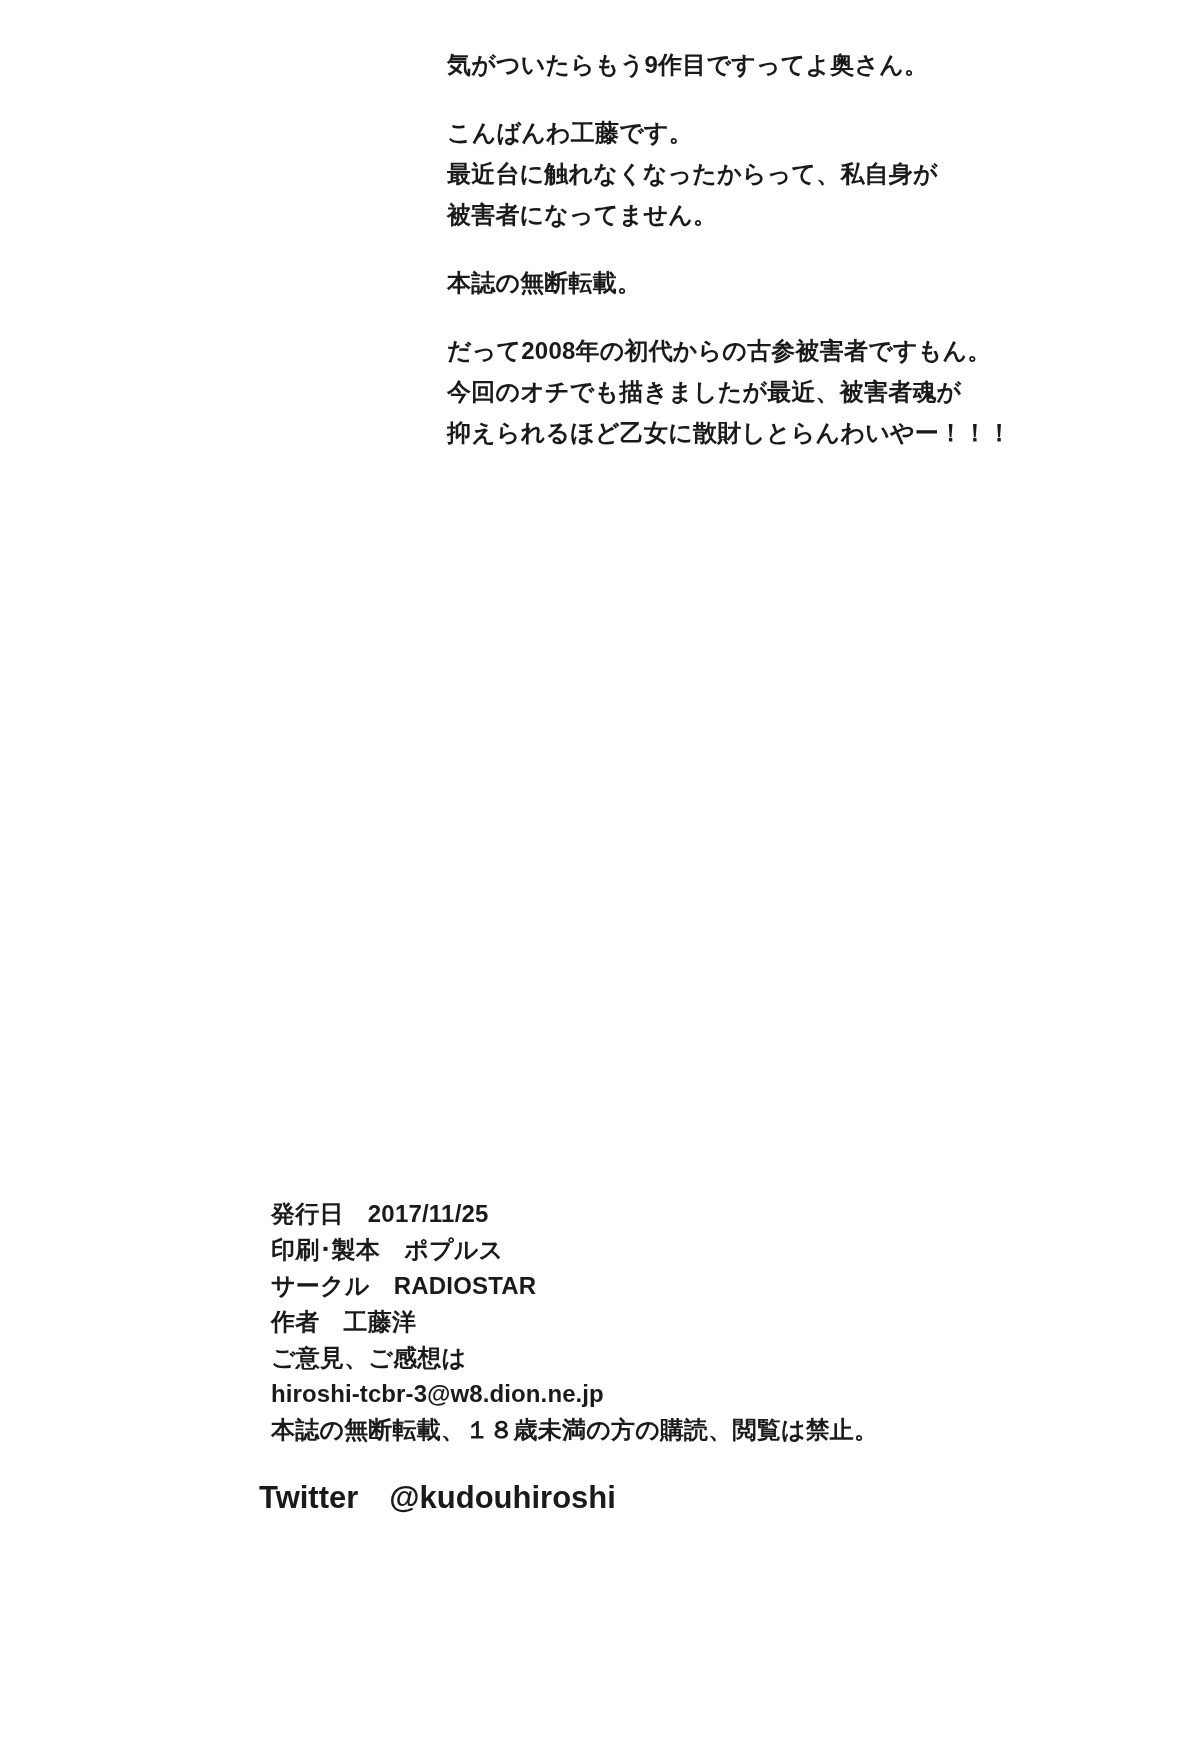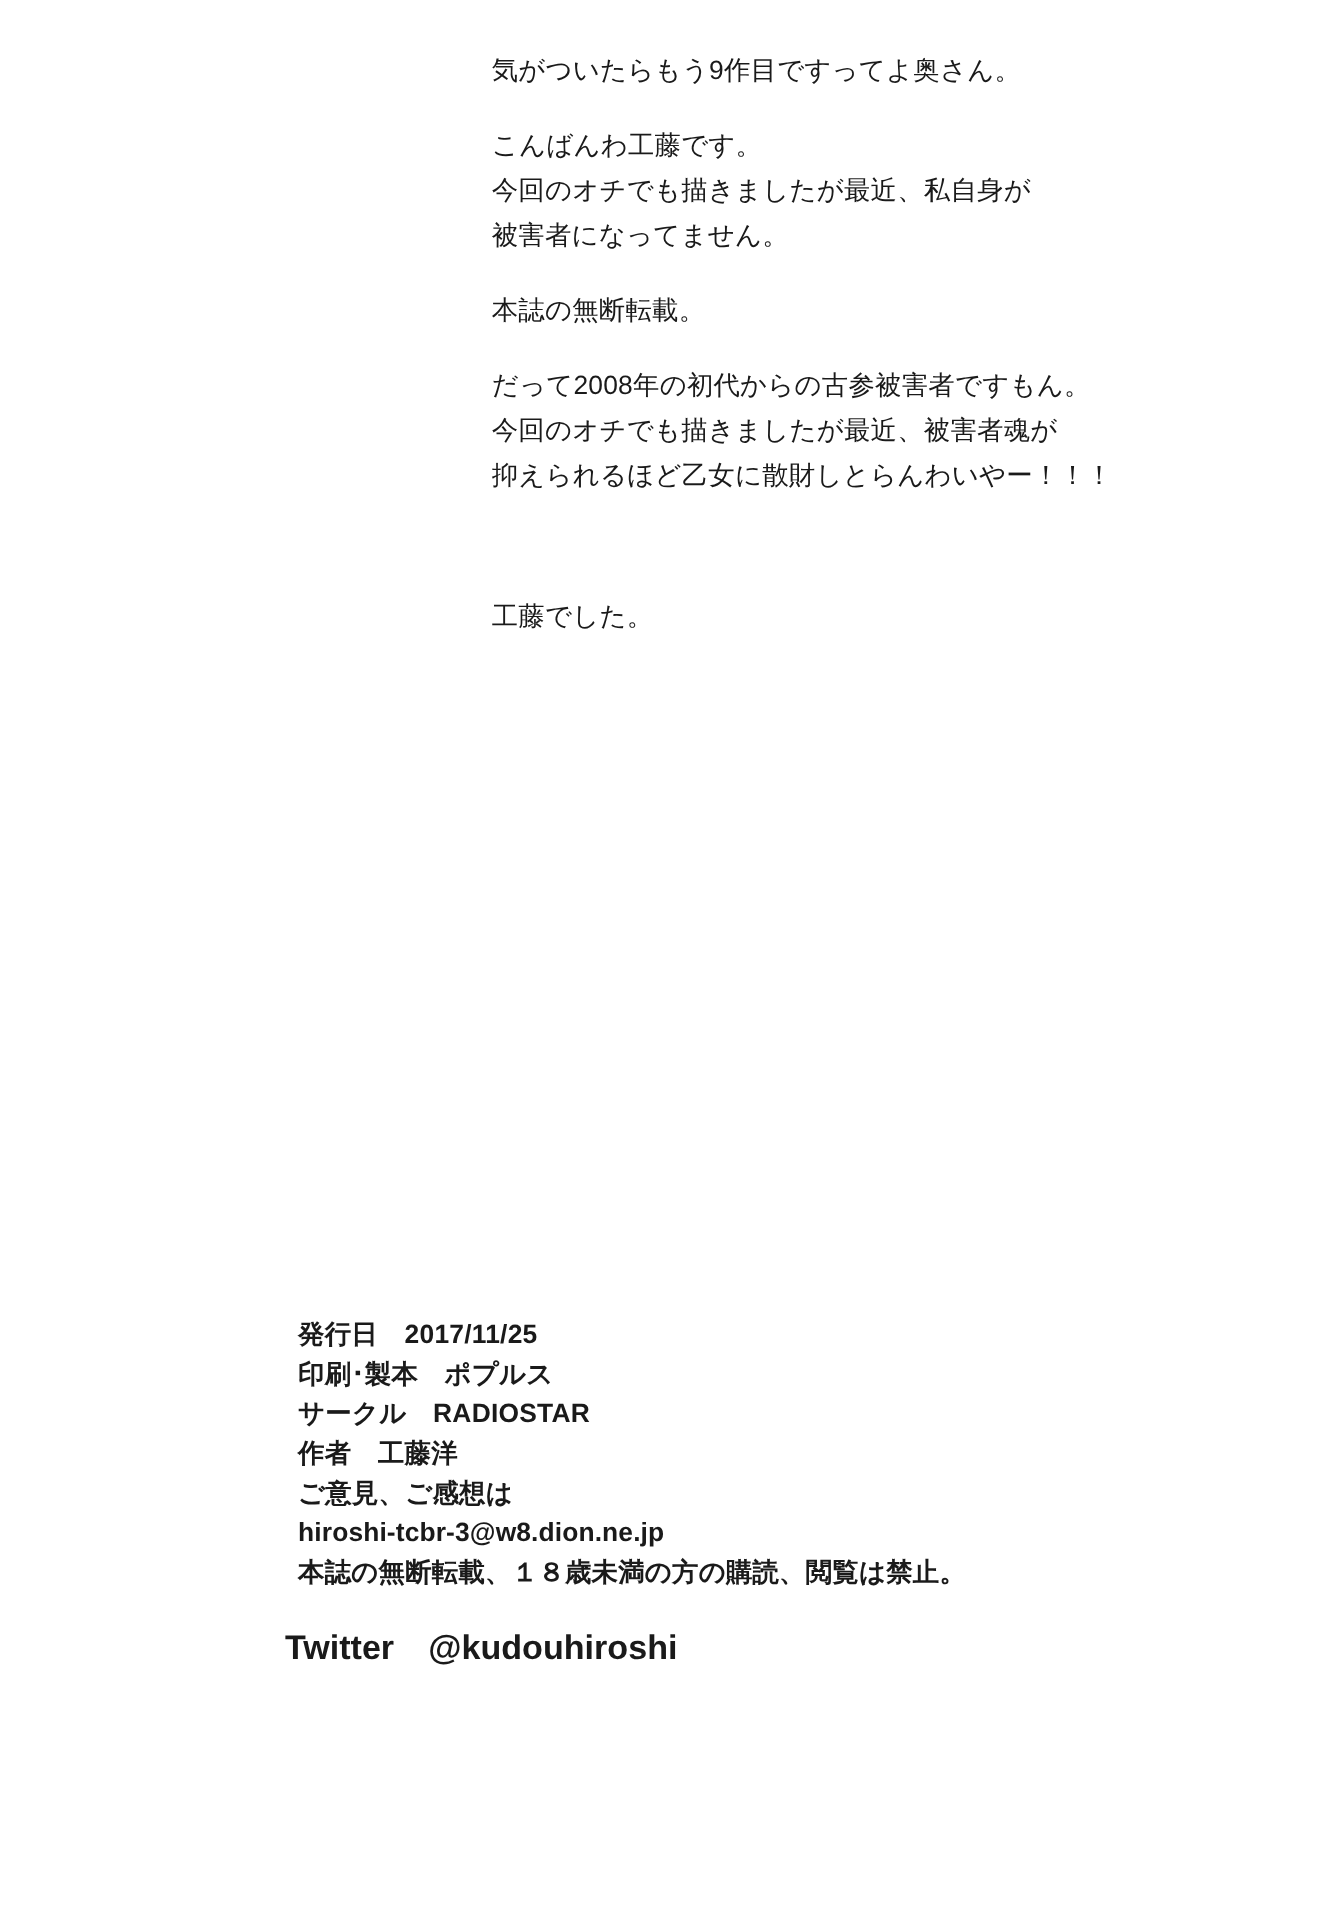--- a/index.html
+++ b/index.html
@@ -23,21 +23,21 @@
 
   
   .afterword {
     position: absolute;
     left: 447px;
     top: 44px;
     width: 680px;
   }
   .afterword .line {
     font-size: 24px;
-    font-weight: normal;
+    font-weight: bold;
     line-height: 41px;
     letter-spacing: 0.2px;
     white-space: pre;
     color: #1a1a1a;
   }
   .afterword .para {
     margin: 0 0 27px 0;
   }
   .afterword .para.tight {
     margin-bottom: 0;
@@ -82,39 +82,36 @@
   <div class="afterword">
 
     <div class="para tight">
       <div class="line">気がついたらもう9作目ですってよ奥さん。</div>
     </div>
 
     <div style="height:27px"></div>
 
     <div class="para">
       <div class="line">こんばんわ工藤です。</div>
-      <div class="line">今回のオチでも描きましたが最近、私自身が</div>
+      <div class="line">最近台に触れなくなったからって、私自身が</div>
       <div class="line">被害者になってません。</div>
     </div>
 
     <div class="para">
       <div class="line">本誌の無断転載。</div>
     </div>
 
     <div class="para">
       <div class="line">だって2008年の初代からの古参被害者ですもん。</div>
       <div class="line">今回のオチでも描きましたが最近、被害者魂が</div>
       <div class="line">抑えられるほど乙女に散財しとらんわいやー！！！</div>
     </div>
 
     <div class="spacer-big"></div>
 
-    <div class="para">
-      <div class="line">工藤でした。</div>
-    </div>
 
   </div>
 
   <div class="colophon">
     <div class="cline">発行日　2017/11/25</div>
     <div class="cline">印刷･製本　ポプルス</div>
     <div class="cline">サークル　RADIOSTAR</div>
     <div class="cline">作者　工藤洋</div>
     <div class="cline">ご意見、ご感想は</div>
     <div class="cline email">hiroshi-tcbr-3@w8.dion.ne.jp</div>

